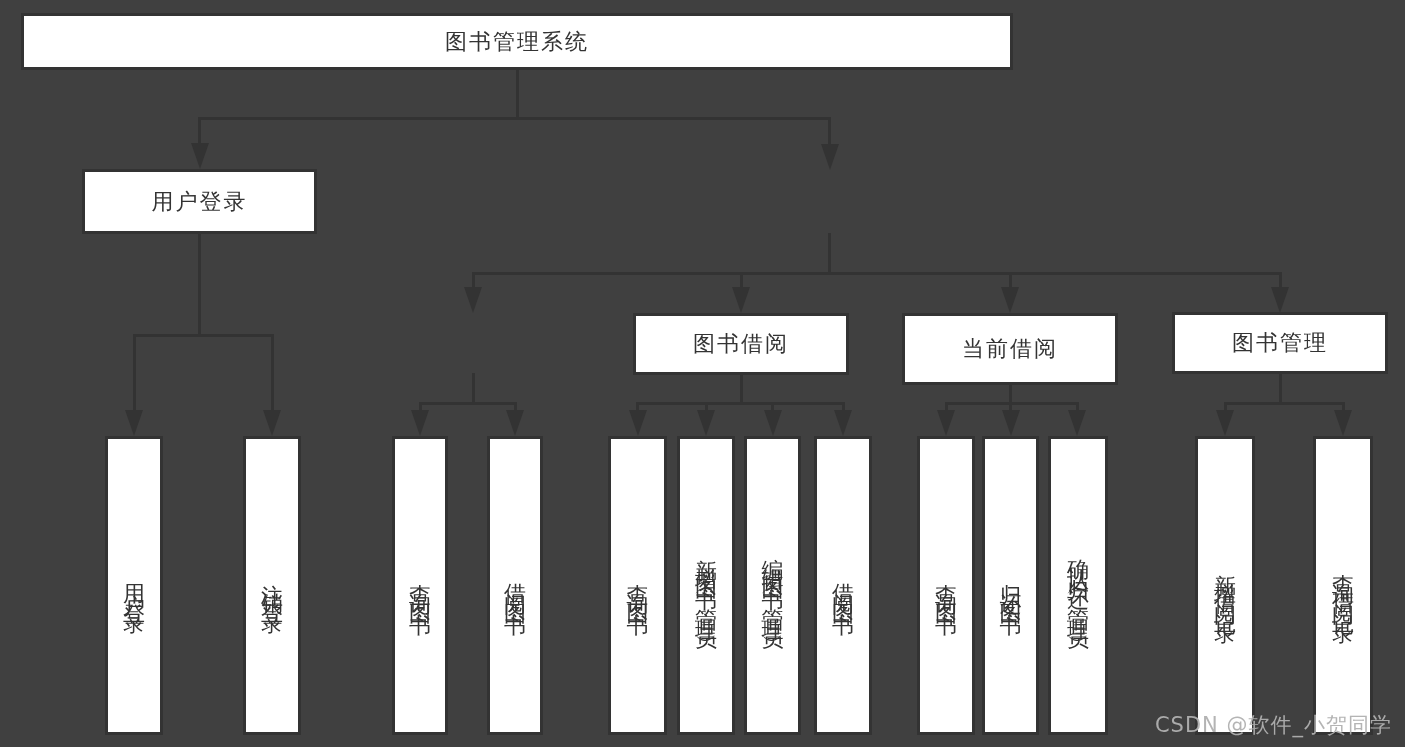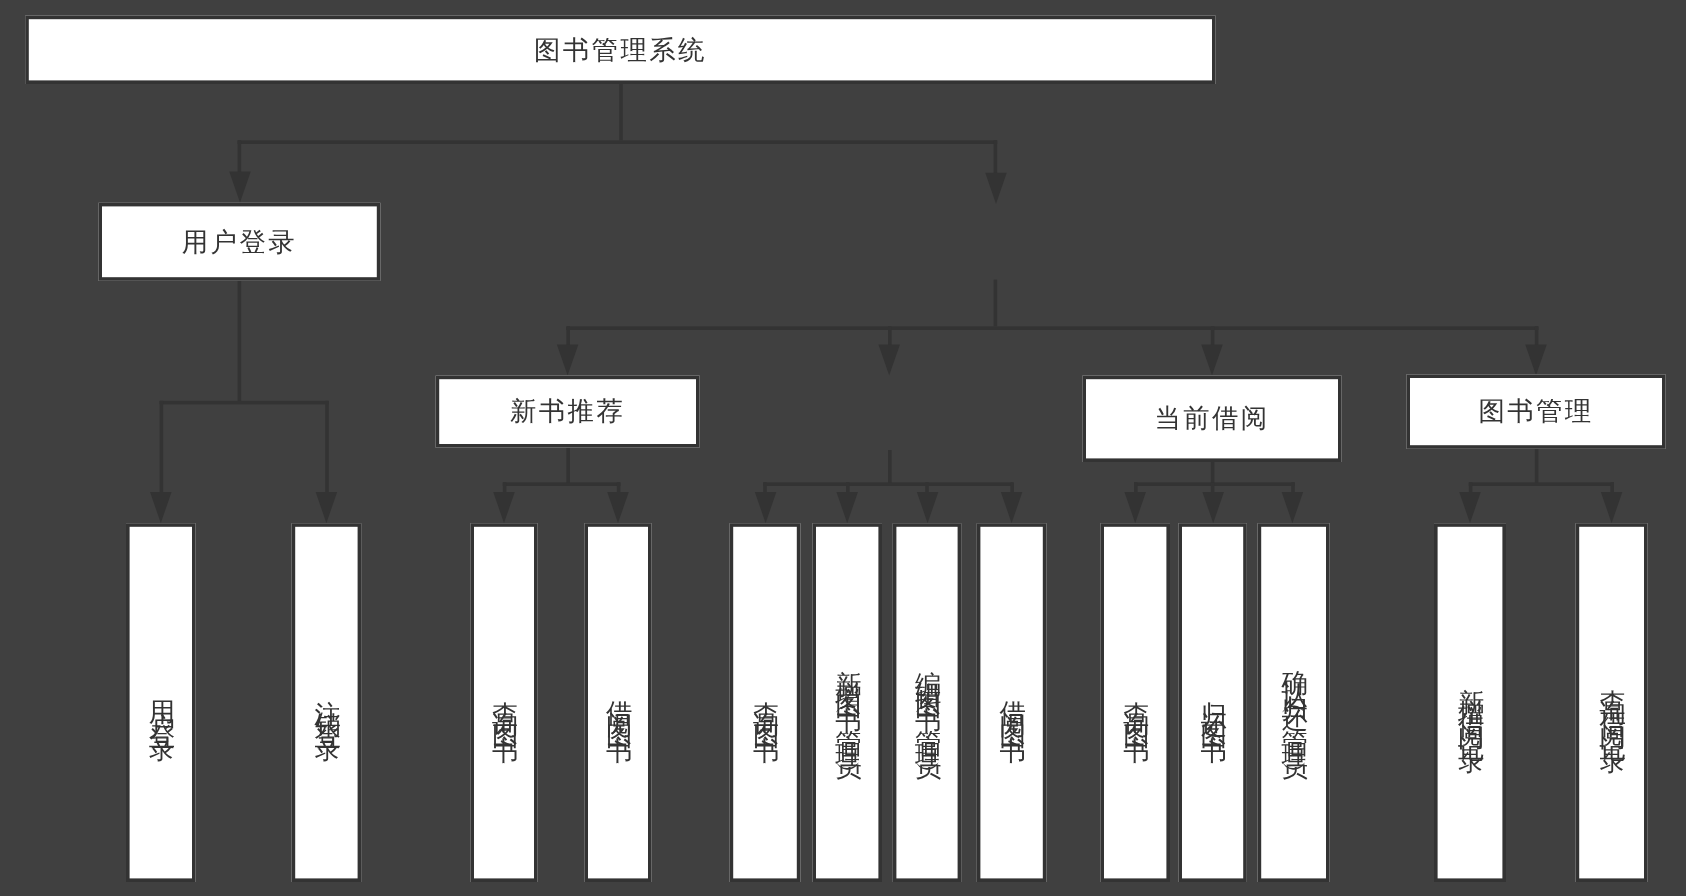--- a/index.html
+++ b/index.html
@@ -84,22 +84,22 @@
   <div class="hline" style="left:471.5px; top:272px; width:810px;"></div>
   <div class="vline" style="left:471.5px; top:272px; height:17px;"></div>
   <div class="arrow" style="left:464px; top:287px;"></div>
   <div class="vline" style="left:739.5px; top:272px; height:17px;"></div>
   <div class="arrow" style="left:732px; top:287px;"></div>
   <div class="vline" style="left:1008.5px; top:272px; height:17px;"></div>
   <div class="arrow" style="left:1001px; top:287px;"></div>
   <div class="vline" style="left:1278.5px; top:272px; height:17px;"></div>
   <div class="arrow" style="left:1271px; top:287px;"></div>
 
-  <div class="box hbox" style="left:363px; top:313px; width:220px; height:60px;">
-    <span>新书推荐</span>
+  <div class="box hbox" style="left:633px; top:313px; width:216px; height:62px;">
+    <span>图书借阅</span>
   </div>
   <div class="box hbox" style="left:902px; top:313px; width:216px; height:72px;">
     <span>当前借阅</span>
   </div>
   <div class="box hbox" style="left:1172px; top:312px; width:216px; height:62px;">
     <span>图书管理</span>
   </div>
 
   <div class="vline" style="left:471.5px; top:373px; height:32px;"></div>
   <div class="hline" style="left:418.5px; top:402px; width:98px;"></div>
@@ -172,14 +172,15 @@
     <span class="vtext">确认归还（管理员）</span>
   </div>
 
   <div class="box vbox" style="left:1195px; width:60px;">
     <span class="vtext">新增借阅记录</span>
   </div>
   <div class="box vbox" style="left:1313px; width:60px;">
     <span class="vtext">查询借阅记录</span>
   </div>
 
+  <div class="watermark">CSDN @软件_小贺同学</div>
 
 </div>
 
 </body></html>

